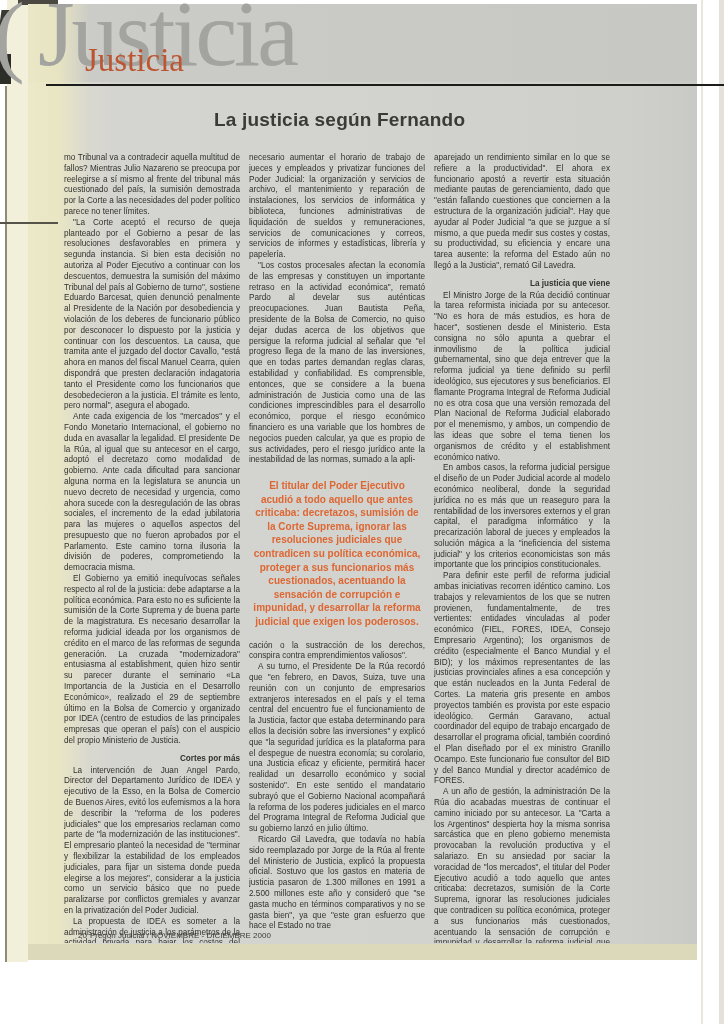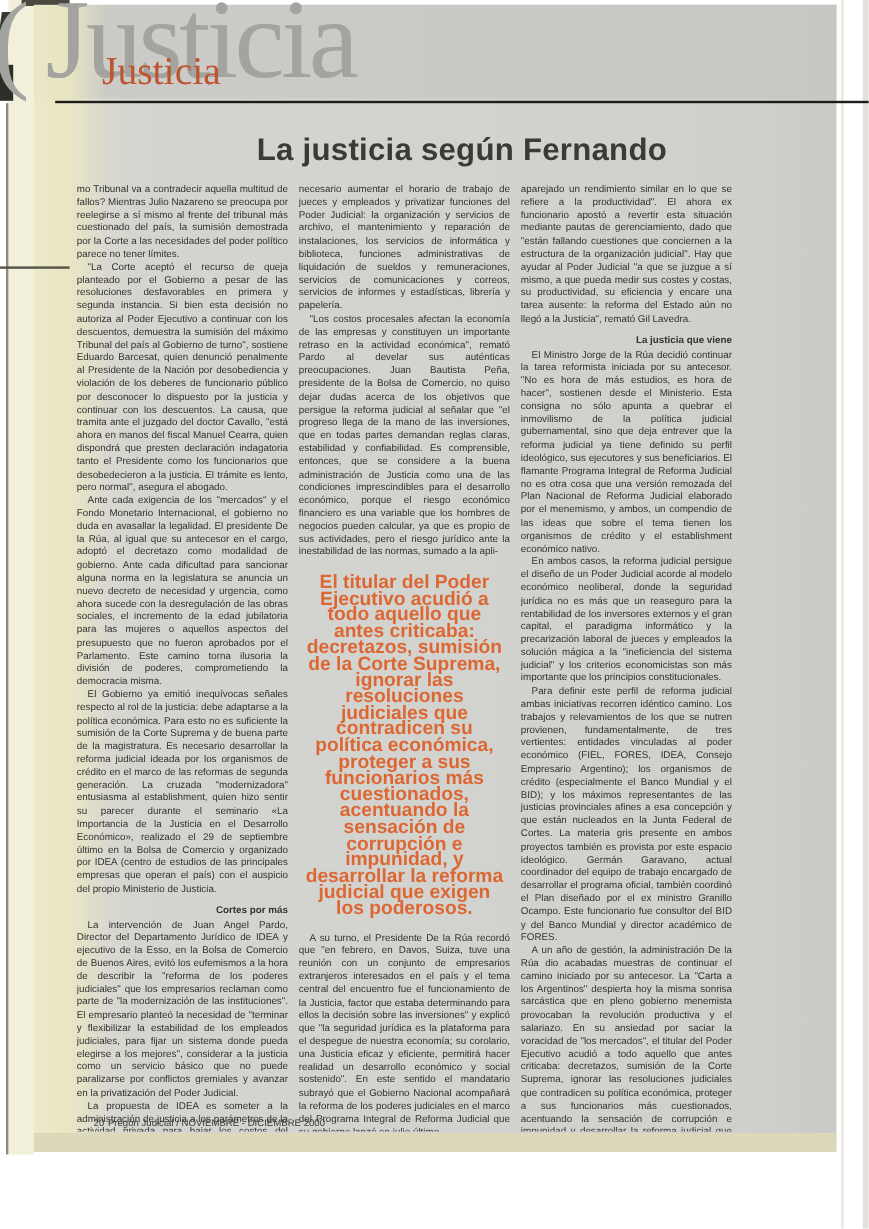--- a/index.html
+++ b/index.html
@@ -48,36 +48,36 @@
   }
   .headline-small{
     position:absolute;left:57px;top:40px;margin:0;
     font-family:"Liberation Serif",serif;font-weight:normal;
     font-size:33px;line-height:1;color:#bd5531;
   }
   .header-rule{position:absolute;left:18px;top:80px;width:678px;height:2px;background:#1c1c1a;}
 
   .article-title{
     position:absolute;left:214px;top:109px;margin:0;
-    font-size:26px;font-weight:bold;letter-spacing:.2px;color:#3a3a36;
+    font-size:19px;font-weight:bold;letter-spacing:.2px;color:#3a3a36;
   }
 
   
   .columns{
     position:absolute;left:64px;top:153px;width:546px;height:790px;
     display:flex;gap:9px;
   }
   .col{width:176px;height:790px;overflow:hidden;
     font-size:8.2px;line-height:10.8px;color:#32322e;text-align:justify;}
   .col p{margin:0;}
   .col p.ind{text-indent:9px;}
   .subhead{font-weight:bold;margin:7px 0 1px 0 !important;text-align:right;}
   .pullquote{
     margin:13px 0 12px 0 !important;padding:0 4px;
-    color:#dd6733;font-weight:bold;font-size:16px;line-height:13.6px;
+    color:#dd6733;font-weight:bold;font-size:10px;line-height:13.6px;
     text-align:center;text-indent:0 !important;
   }
 
   
   .footer{position:absolute;left:78px;top:931px;font-size:8px;color:#3c3c36;display:flex;gap:3px;}
 </style>
 </head>
 <body>
 
 <div class="page"></div>
@@ -107,20 +107,21 @@
     <p class="ind">Ante cada exigencia de los "mercados" y el Fondo Monetario Internacional, el gobierno no duda en avasallar la legalidad. El presidente De la Rúa, al igual que su antecesor en el cargo, adoptó el decretazo como modalidad de gobierno. Ante cada dificultad para sancionar alguna norma en la legislatura se anuncia un nuevo decreto de necesidad y urgencia, como ahora sucede con la desregulación de las obras sociales, el incremento de la edad jubilatoria para las mujeres o aquellos aspectos del presupuesto que no fueron aprobados por el Parlamento. Este camino torna ilusoria la división de poderes, comprometiendo la democracia misma.</p>
     <p class="ind">El Gobierno ya emitió inequívocas señales respecto al rol de la justicia: debe adaptarse a la política económica. Para esto no es suficiente la sumisión de la Corte Suprema y de buena parte de la magistratura. Es necesario desarrollar la reforma judicial ideada por los organismos de crédito en el marco de las reformas de segunda generación. La cruzada "modernizadora" entusiasma al establishment, quien hizo sentir su parecer durante el seminario «La Importancia de la Justicia en el Desarrollo Económico», realizado el 29 de septiembre último en la Bolsa de Comercio y organizado por IDEA (centro de estudios de las principales empresas que operan el país) con el auspicio del propio Ministerio de Justicia.</p>
     <p class="subhead">Cortes por más</p>
     <p class="ind">La intervención de Juan Angel Pardo, Director del Departamento Jurídico de IDEA y ejecutivo de la Esso, en la Bolsa de Comercio de Buenos Aires, evitó los eufemismos a la hora de describir la "reforma de los poderes judiciales" que los empresarios reclaman como parte de "la modernización de las instituciones". El empresario planteó la necesidad de "terminar y flexibilizar la estabilidad de los empleados judiciales, para fijar un sistema donde pueda elegirse a los mejores", considerar a la justicia como un servicio básico que no puede paralizarse por conflictos gremiales y avanzar en la privatización del Poder Judicial.</p>
     <p class="ind">La propuesta de IDEA es someter a la administración de justicia a los parámetros de la actividad privada para bajar los costos del sistema y hacerlo más eficiente y previsible. Según esta entidad, que expresa las ideas de las "trescientas empresas líderes de la economía argentina", es</p>
   </div>
   <div class="col">
     <p>necesario aumentar el horario de trabajo de jueces y empleados y privatizar funciones del Poder Judicial: la organización y servicios de archivo, el mantenimiento y reparación de instalaciones, los servicios de informática y biblioteca, funciones administrativas de liquidación de sueldos y remuneraciones, servicios de comunicaciones y correos, servicios de informes y estadísticas, librería y papelería.</p>
     <p class="ind">"Los costos procesales afectan la economía de las empresas y constituyen un importante retraso en la actividad económica", remató Pardo al develar sus auténticas preocupaciones. Juan Bautista Peña, presidente de la Bolsa de Comercio, no quiso dejar dudas acerca de los objetivos que persigue la reforma judicial al señalar que "el progreso llega de la mano de las inversiones, que en todas partes demandan reglas claras, estabilidad y confiabilidad. Es comprensible, entonces, que se considere a la buena administración de Justicia como una de las condiciones imprescindibles para el desarrollo económico, porque el riesgo económico financiero es una variable que los hombres de negocios pueden calcular, ya que es propio de sus actividades, pero el riesgo jurídico ante la inestabilidad de las normas, sumado a la apli-</p>
     <p class="pullquote">El titular del Poder Ejecutivo acudió a todo aquello que antes criticaba: decretazos, sumisión de la Corte Suprema, ignorar las resoluciones judiciales que contradicen su política económica, proteger a sus funcionarios más cuestionados, acentuando la sensación de corrupción e impunidad, y desarrollar la reforma judicial que exigen los poderosos.</p>
+    <p>cación o la sustracción de los derechos, conspira contra emprendimientos valiosos".</p>
     <p class="ind">A su turno, el Presidente De la Rúa recordó que "en febrero, en Davos, Suiza, tuve una reunión con un conjunto de empresarios extranjeros interesados en el país y el tema central del encuentro fue el funcionamiento de la Justicia, factor que estaba determinando para ellos la decisión sobre las inversiones" y explicó que "la seguridad jurídica es la plataforma para el despegue de nuestra economía; su corolario, una Justicia eficaz y eficiente, permitirá hacer realidad un desarrollo económico y social sostenido". En este sentido el mandatario subrayó que el Gobierno Nacional acompañará la reforma de los poderes judiciales en el marco del Programa Integral de Reforma Judicial que su gobierno lanzó en julio último.</p>
     <p class="ind">Ricardo Gil Lavedra, que todavía no había sido reemplazado por Jorge de la Rúa al frente del Ministerio de Justicia, explicó la propuesta oficial. Sostuvo que los gastos en materia de justicia pasaron de 1.300 millones en 1991 a 2.500 millones este año y consideró que "se gasta mucho en términos comparativos y no se gasta bien", ya que "este gran esfuerzo que hace el Estado no trae</p>
   </div>
   <div class="col">
     <p>aparejado un rendimiento similar en lo que se refiere a la productividad". El ahora ex funcionario apostó a revertir esta situación mediante pautas de gerenciamiento, dado que "están fallando cuestiones que conciernen a la estructura de la organización judicial". Hay que ayudar al Poder Judicial "a que se juzgue a sí mismo, a que pueda medir sus costes y costas, su productividad, su eficiencia y encare una tarea ausente: la reforma del Estado aún no llegó a la Justicia", remató Gil Lavedra.</p>
     <p class="subhead">La justicia que viene</p>
     <p class="ind">El Ministro Jorge de la Rúa decidió continuar la tarea reformista iniciada por su antecesor. "No es hora de más estudios, es hora de hacer", sostienen desde el Ministerio. Esta consigna no sólo apunta a quebrar el inmovilismo de la política judicial gubernamental, sino que deja entrever que la reforma judicial ya tiene definido su perfil ideológico, sus ejecutores y sus beneficiarios. El flamante Programa Integral de Reforma Judicial no es otra cosa que una versión remozada del Plan Nacional de Reforma Judicial elaborado por el menemismo, y ambos, un compendio de las ideas que sobre el tema tienen los organismos de crédito y el establishment económico nativo.</p>
     <p class="ind">En ambos casos, la reforma judicial persigue el diseño de un Poder Judicial acorde al modelo económico neoliberal, donde la seguridad jurídica no es más que un reaseguro para la rentabilidad de los inversores externos y el gran capital, el paradigma informático y la precarización laboral de jueces y empleados la solución mágica a la "ineficiencia del sistema judicial" y los criterios economicistas son más importante que los principios constitucionales.</p>
     <p class="ind">Para definir este perfil de reforma judicial ambas iniciativas recorren idéntico camino. Los trabajos y relevamientos de los que se nutren provienen, fundamentalmente, de tres vertientes: entidades vinculadas al poder económico (FIEL, FORES, IDEA, Consejo Empresario Argentino); los organismos de crédito (especialmente el Banco Mundial y el BID); y los máximos representantes de las justicias provinciales afines a esa concepción y que están nucleados en la Junta Federal de Cortes. La materia gris presente en ambos proyectos también es provista por este espacio ideológico. Germán Garavano, actual coordinador del equipo de trabajo encargado de desarrollar el programa oficial, también coordinó el Plan diseñado por el ex ministro Granillo Ocampo. Este funcionario fue consultor del BID y del Banco Mundial y director académico de FORES.</p>
     <p class="ind">A un año de gestión, la administración De la Rúa dio acabadas muestras de continuar el camino iniciado por su antecesor. La "Carta a los Argentinos" despierta hoy la misma sonrisa sarcástica que en pleno gobierno menemista provocaban la revolución productiva y el salariazo. En su ansiedad por saciar la voracidad de "los mercados", el titular del Poder Ejecutivo acudió a todo aquello que antes criticaba: decretazos, sumisión de la Corte Suprema, ignorar las resoluciones judiciales que contradicen su política económica, proteger a sus funcionarios más cuestionados, acentuando la sensación de corrupción e impunidad y desarrollar la reforma judicial que exigen los poderosos. La justicia según Fernando es la continuación de la saga iniciada por Carlos Menem en 1989. Se sabe que segundas partes nunca fueron buenas y que terminan peor.</p>

